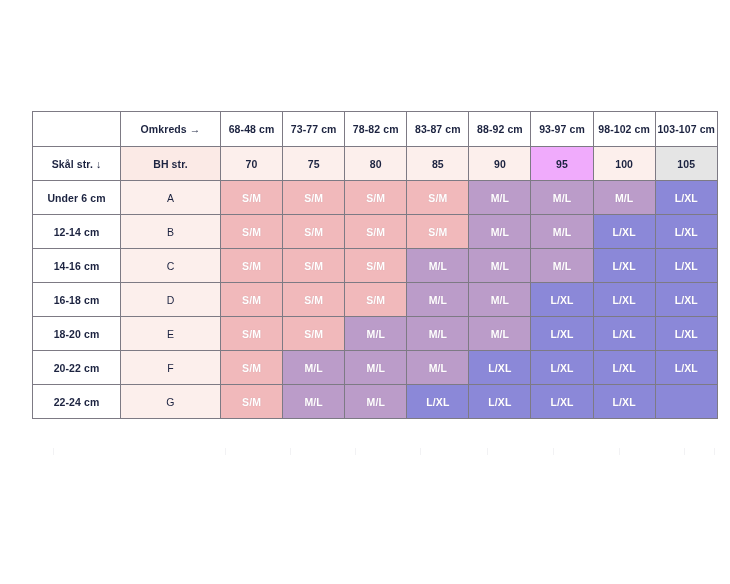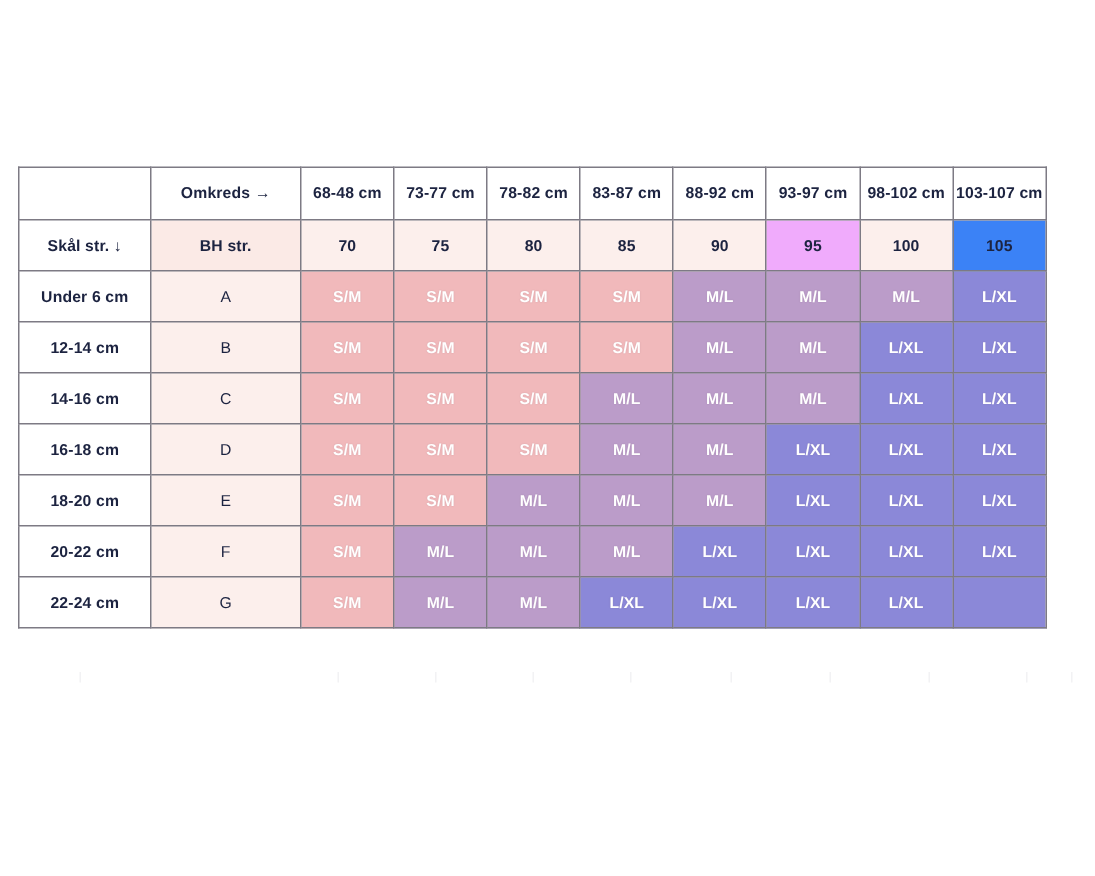--- a/index.html
+++ b/index.html
@@ -10,21 +10,21 @@
     width: 730px;
     height: 584px;
     background: #ffffff;
     font-family: "Liberation Sans", sans-serif;
     position: relative;
     overflow: hidden;
   }
 
   #size-chart-wrap {
     position: absolute;
-    left: 12px;
+    left: 32px;
     top: 111px;
     width: 683px;
   }
 
   table.size-chart {
     border-collapse: collapse;
     table-layout: fixed;
     width: 683px;
     background: #ffffff;
   }
@@ -158,21 +158,21 @@
         <tr class="sub-row">
           <td class="skaal-cell" style="border-color: rgb(125, 122, 132);">Skål str.  ↓</td>
           <td class="bh-head" style="background: rgb(251, 234, 230); border-color: rgb(125, 122, 132);">BH str.</td>
           <td class="num-head" style="background: rgb(252, 239, 236); border-color: rgb(125, 122, 132);">70</td>
           <td class="num-head" style="background: rgb(252, 239, 236); border-color: rgb(125, 122, 132);">75</td>
           <td class="num-head" style="background: rgb(252, 239, 236); border-color: rgb(125, 122, 132);">80</td>
           <td class="num-head" style="background: rgb(252, 239, 236); border-color: rgb(125, 122, 132);">85</td>
           <td class="num-head" style="background: rgb(252, 239, 236); border-color: rgb(125, 122, 132);">90</td>
           <td class="num-head" style="background: #f0abfc; border-color: rgb(125, 122, 132);">95</td>
           <td class="num-head" style="background: rgb(252, 239, 236); border-color: rgb(125, 122, 132);">100</td>
-          <td class="num-head" style="background: #3b82f6; border-color: rgb(125, 122, 132);">105</td>
+          <td class="num-head" style="background: #e5e5e5; border-color: rgb(125, 122, 132);">105</td>
         </tr>
         <tr class="data-row">
           <td class="row-label" style="border-color: rgb(125, 122, 132);">Under 6 cm</td>
           <td class="cup-label" style="background: rgb(252, 239, 236); border-color: rgb(125, 122, 132);">A</td>
           <td class="cell sz-sm" style="background: rgb(241, 185, 187); border-color: rgb(125, 122, 132); color: rgb(255, 255, 255);">S/M</td>
           <td class="cell sz-sm" style="background: rgb(241, 185, 187); border-color: rgb(125, 122, 132); color: rgb(255, 255, 255);">S/M</td>
           <td class="cell sz-sm" style="background: rgb(241, 185, 187); border-color: rgb(125, 122, 132); color: rgb(255, 255, 255);">S/M</td>
           <td class="cell sz-sm" style="background: rgb(241, 185, 187); border-color: rgb(125, 122, 132); color: rgb(255, 255, 255);">S/M</td>
           <td class="cell sz-ml" style="background: rgb(187, 156, 201); border-color: rgb(125, 122, 132); color: rgb(255, 255, 255);">M/L</td>
           <td class="cell sz-ml" style="background: rgb(187, 156, 201); border-color: rgb(125, 122, 132); color: rgb(255, 255, 255);">M/L</td>

